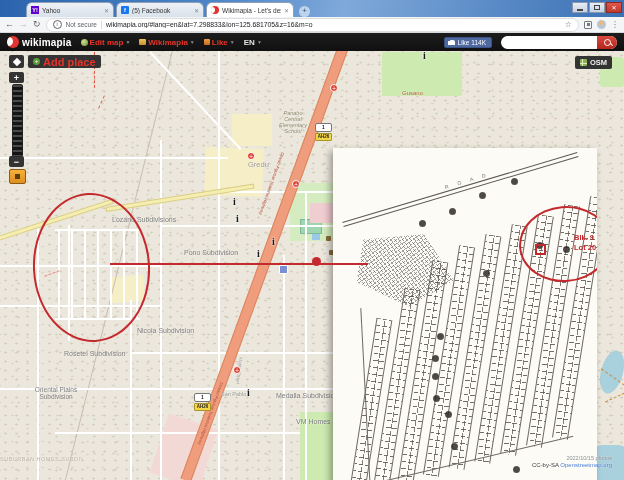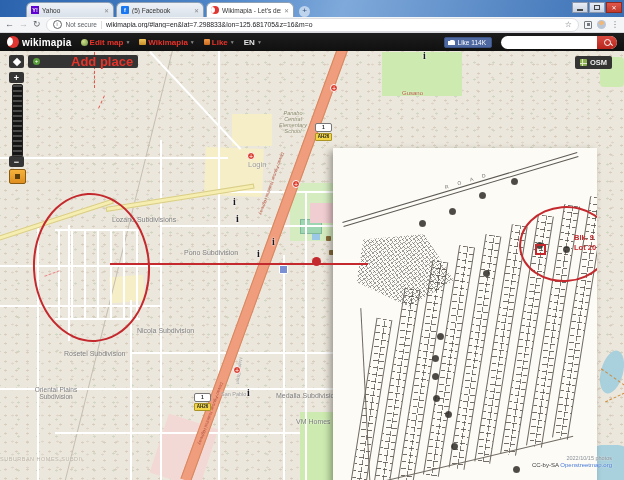--- a/index.html
+++ b/index.html
@@ -113,21 +113,21 @@
   .poi-school{position:absolute;z-index:6;width:7px;height:7px;background:#7a8fd4;border:1px solid #fff;border-radius:1px;}
   .poi-brown{position:absolute;z-index:6;width:5px;height:5px;background:#8a6d3b;border-radius:1px;}
 
   
   .ctl{position:absolute;z-index:50;}
   .btn-dark{background:rgba(42,42,42,.95);border-radius:2px;color:#fff;display:flex;align-items:center;justify-content:center;}
   .compass-btn{left:9px;top:4px;width:15px;height:13px;}
   .compass-glyph{width:6px;height:6px;background:#fff;transform:rotate(45deg);}
   .addplace{left:28px;top:4px;height:13px;padding:0 5px;gap:3px;}
   .addplace .plus-ic{width:7px;height:7px;border-radius:50%;background:#5a9e3c;color:#fff;font-size:6px;line-height:7px;text-align:center;}
-  .addplace .lbl{color:#e8332a;font-weight:bold;font-size:13px;white-space:nowrap;margin-left:28px;}
+  .addplace .lbl{color:#e8332a;font-weight:bold;font-size:11px;white-space:nowrap;}
   .zoomin{left:9px;top:21px;width:15px;height:11px;font-size:9px;font-weight:bold;}
   .zoomtrack{left:12px;top:33px;width:9px;height:71px;border-radius:2px;
     background:repeating-linear-gradient(180deg,#4a4a4a 0 2.5px,#141414 2.5px 5px);border:1px solid #222;}
   .zoomout{left:9px;top:105px;width:15px;height:11px;font-size:9px;font-weight:bold;}
   .measure-btn{left:9px;top:118px;width:15px;height:13px;background:linear-gradient(#f6b13c,#df8f1f);
     border:1px solid #8a5a10;border-radius:2px;display:flex;align-items:center;justify-content:center;}
   .measure-btn::after{content:"";width:5px;height:5px;background:#5a3d0a;}
   .osm-btn{right:12px;top:5px;height:13px;padding:0 5px;gap:3px;font-size:7.5px;font-weight:bold;color:#eee;}
   .osm-ic{width:7px;height:7px;background:#8ab04f;border-radius:1px;
     background-image:linear-gradient(90deg,transparent 2px,#dfe9c8 2px 3px,transparent 3px),linear-gradient(0deg,transparent 2px,#dfe9c8 2px 3px,transparent 3px);}
@@ -316,21 +316,21 @@
     <span class="num">1</span>
     <span class="code">AH26</span>
   </div>
   <div class="shield" style="left:194px;top:342px;">
     <span class="num">1</span>
     <span class="code">AH26</span>
   </div>
 
   <div class="mlabel" style="left:112px;top:165px;">Lozano Subdivisions</div>
   <div class="mlabel" style="left:184px;top:198px;">Pono Subdivision</div>
-  <div class="mlabel place" style="left:248px;top:109px;">Login</div>
+  <div class="mlabel place" style="left:248px;top:109px;">Gredu</div>
   <div class="mlabel school wrap" style="left:276px;top:59px;width:34px;">Panabo Central Elementary School</div>
   <div class="mlabel" style="left:137px;top:276px;">Nicola Subdivision</div>
   <div class="mlabel" style="left:64px;top:299px;">Rosetel Subdivision</div>
   <div class="mlabel wrap" style="left:30px;top:335px;width:52px;font-size:6.5px;">Oriental Plains Subdivision</div>
   <div class="mlabel" style="left:276px;top:341px;">Medalla Subdivision</div>
   <div class="mlabel" style="left:296px;top:367px;">VM Homes</div>
   <div class="mlabel small" style="left:221px;top:340px;">San Pablo</div>
   <div class="mlabel gusano" style="left:402px;top:39px;">Gusano</div>
   <div class="mlabel faded" style="left:0;top:405px;width:82px;overflow:hidden;">SUBURBAN HOMES SUBDIVISION</div>
   <div class="mlabel small" style="left:241px;top:304px;transform:rotate(97deg);transform-origin:left center;font-size:4.5px;">Mabini Street</div>

